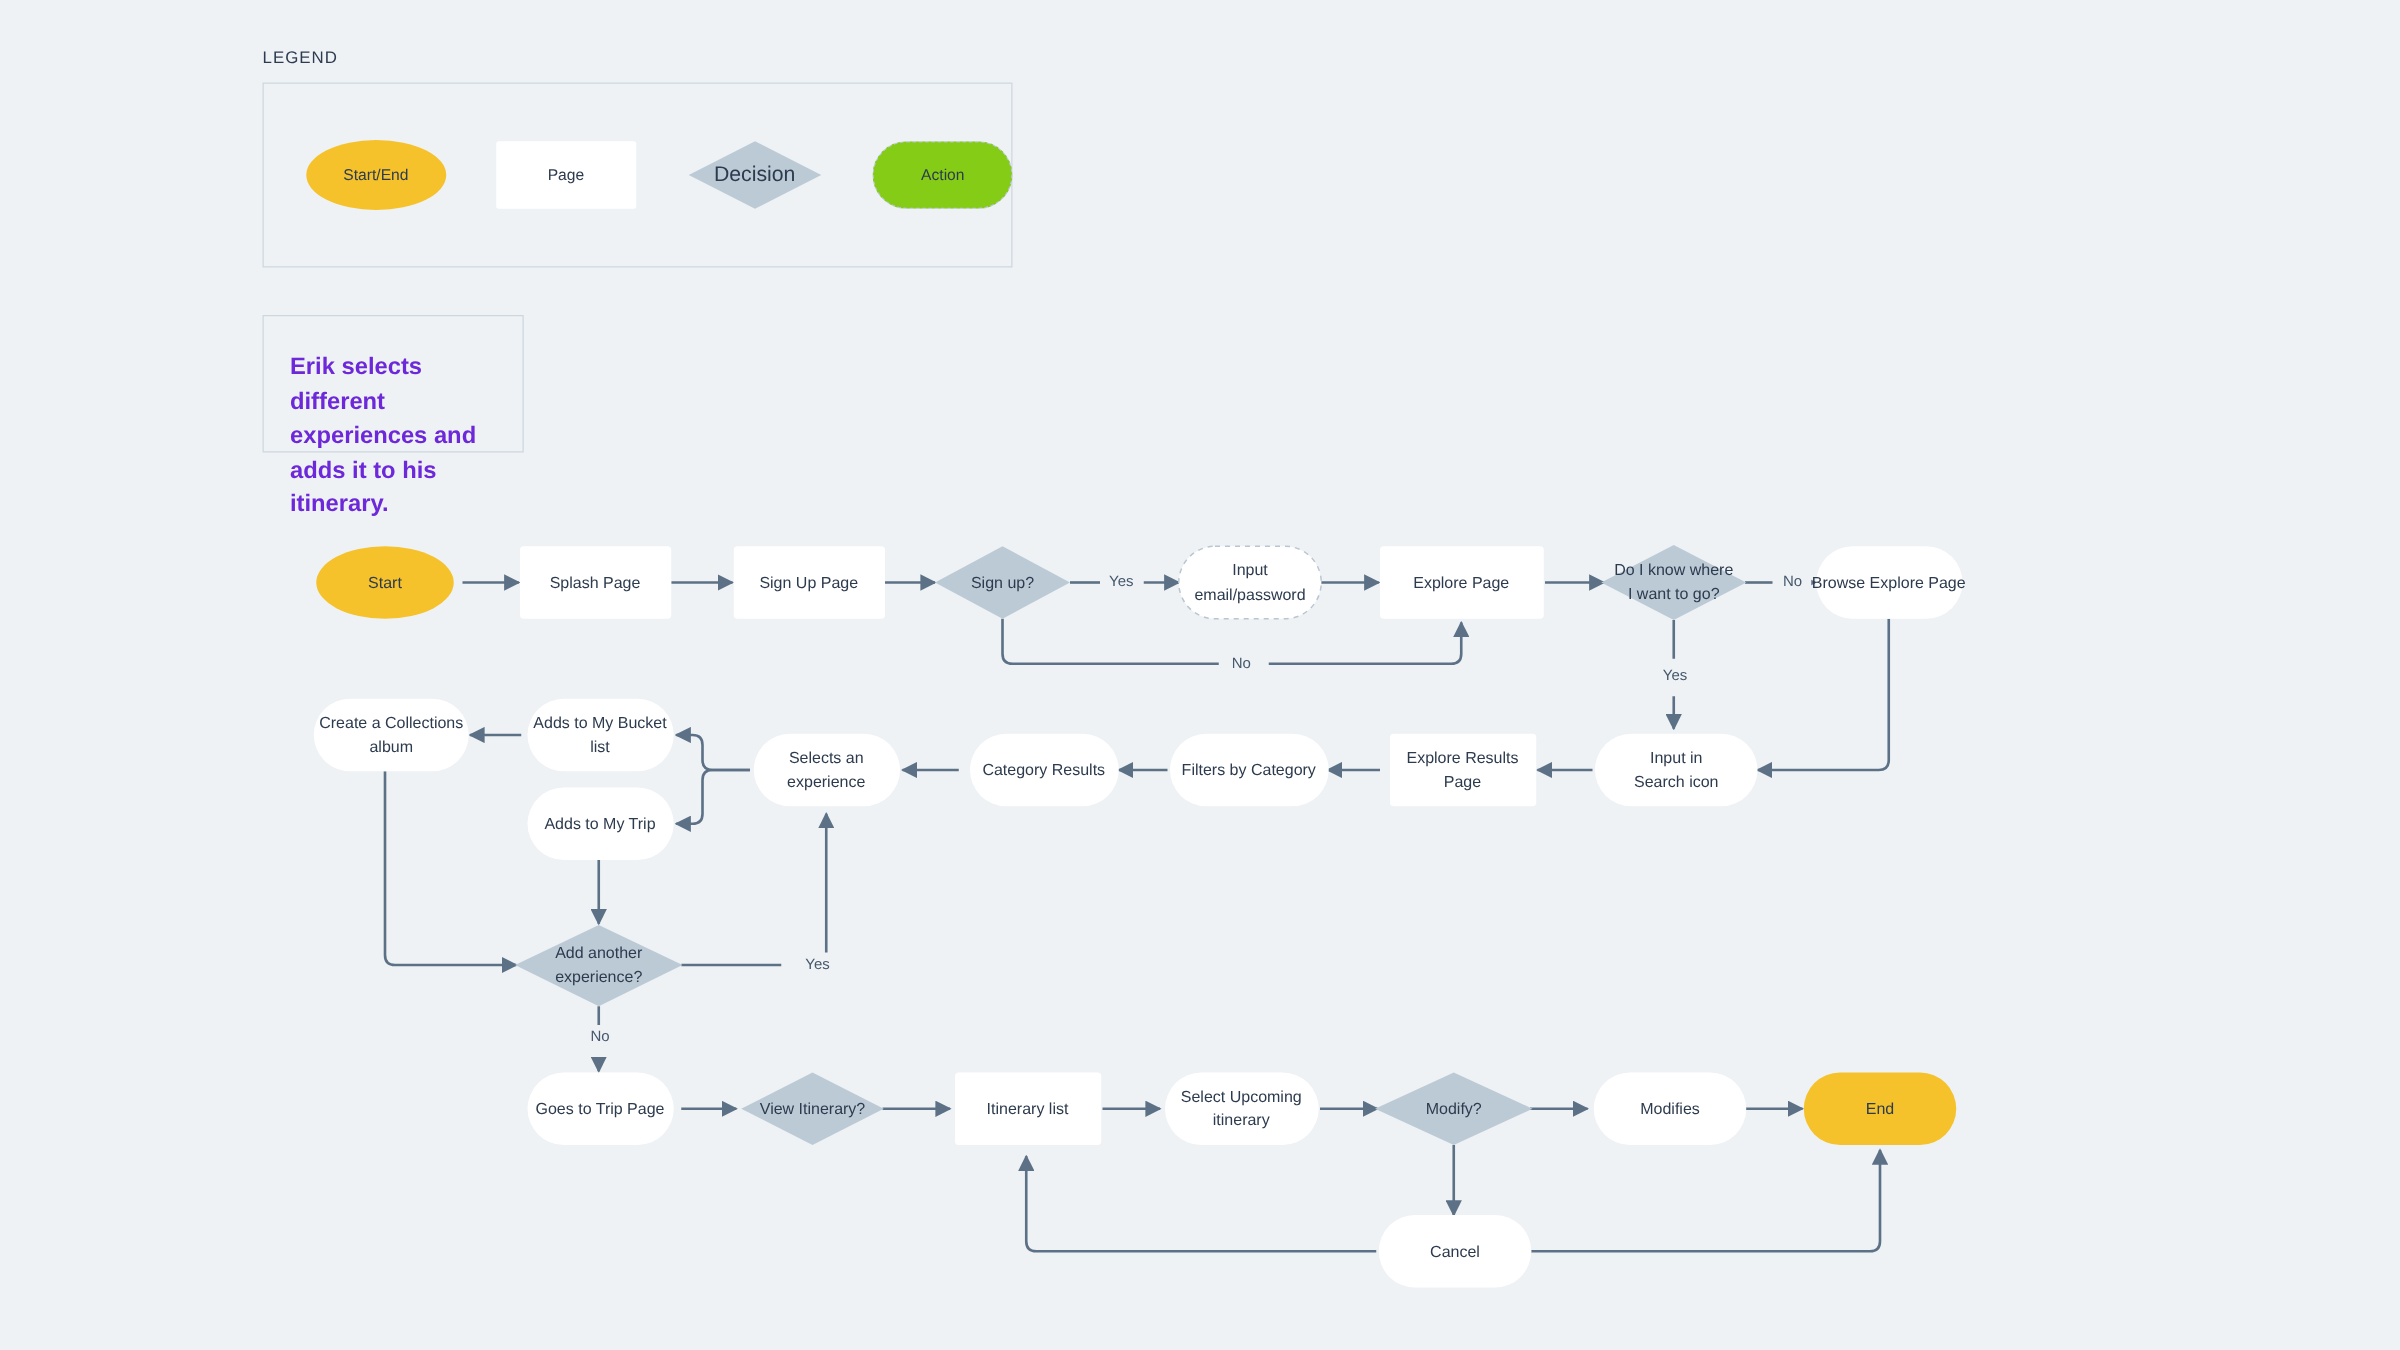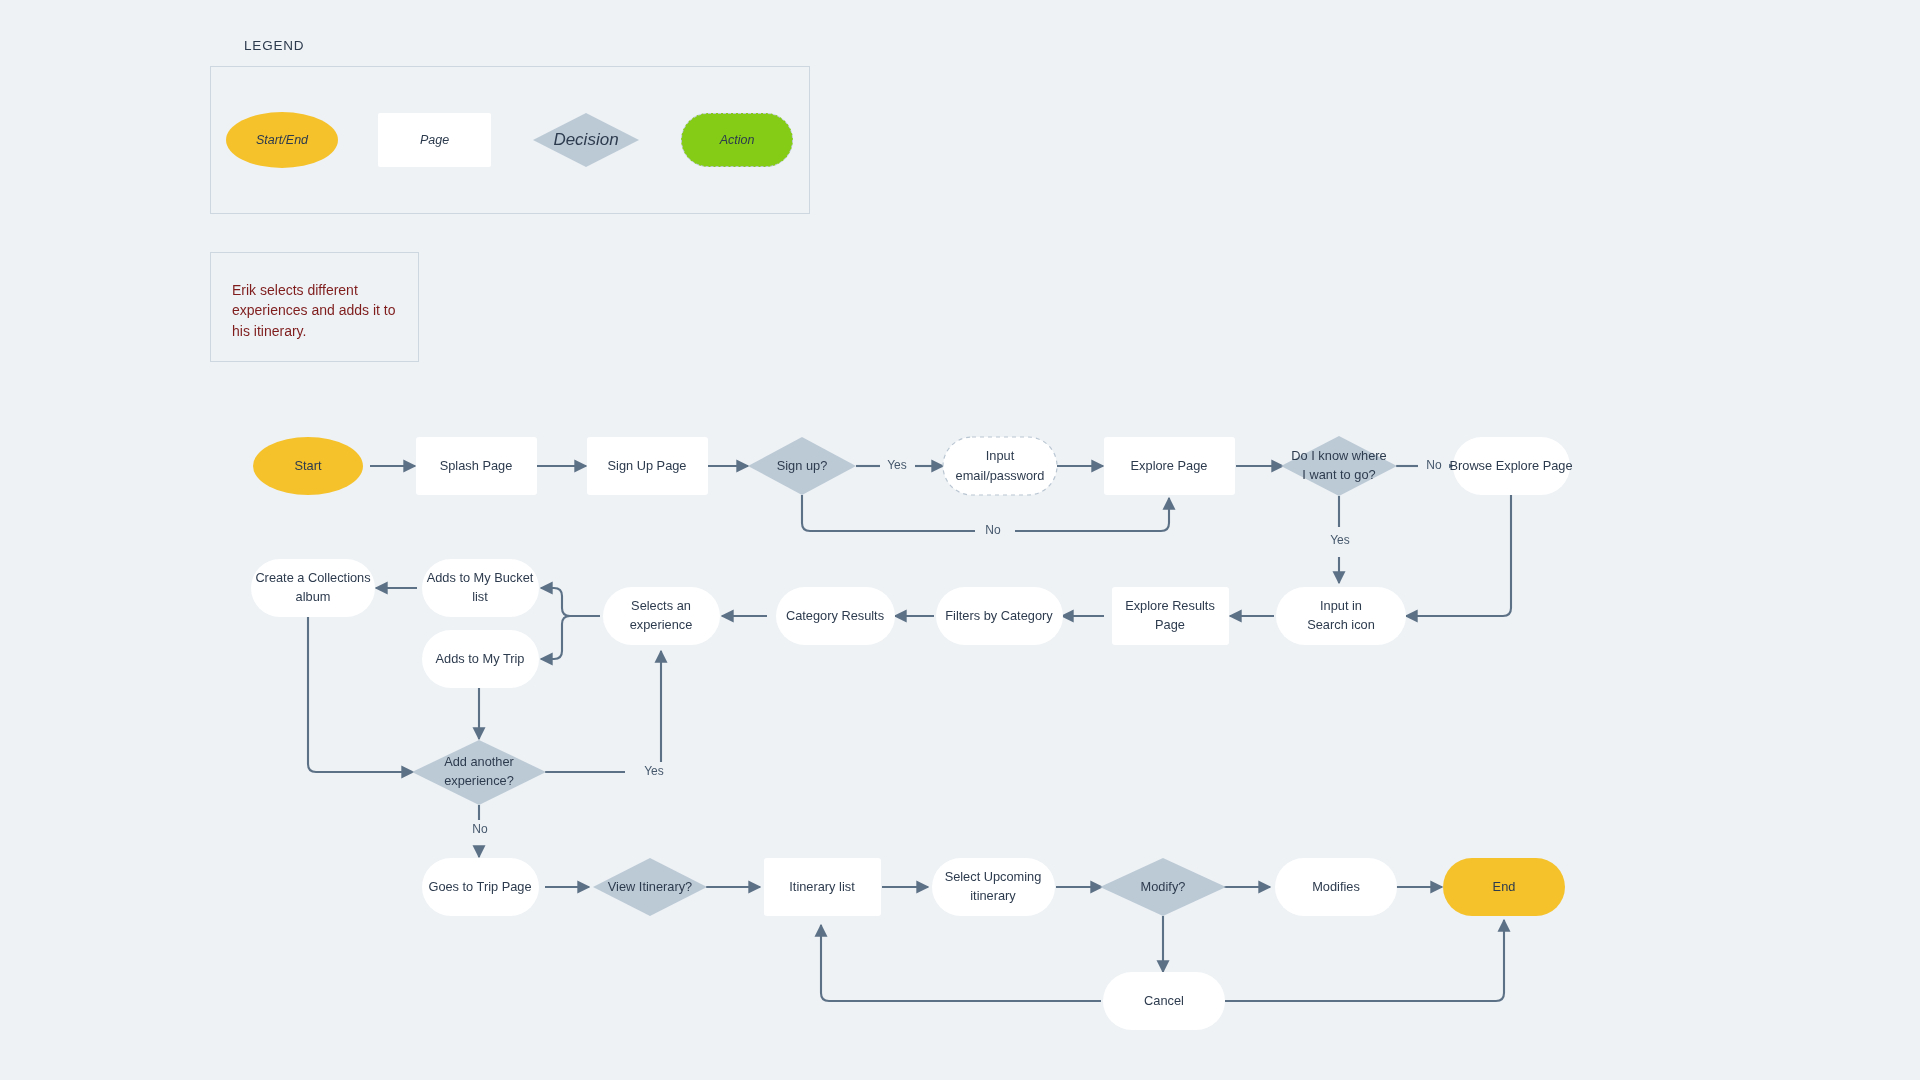--- a/index.html
+++ b/index.html
@@ -17,44 +17,42 @@
   }
 
   
   #legend-title {
     position: absolute;
     left: 210px;
     top: 38px;
     font-size: 13.5px;
     letter-spacing: 0.06em;
     color: #2d3b4e;
-    margin-left: 34px;
   }
   #legend-box {
     position: absolute;
     left: 210px;
     top: 66px;
     width: 600px;
     height: 148px;
     border: 1px solid #ccd7e0;
     background: transparent;
     box-sizing: border-box;
   }
   .legend-items {
     position: absolute;
     left: 210px;
     top: 66px;
     width: 600px;
     height: 148px;
     display: flex;
     align-items: center;
     gap: 40px;
-    padding-left: 16px;
+    padding-left: 35px;
     box-sizing: border-box;
-    font-style: italic;
   }
   .lg-shape {
     display: flex;
     align-items: center;
     justify-content: center;
     font-size: 12.5px;
     color: #2d3b4e;
     text-align: center;
   }
   .lg-start {
@@ -90,24 +88,25 @@
     width: 209px;
     height: 110px;
     border: 1px solid #ccd7e0;
     box-sizing: border-box;
   }
   #note-text {
     position: absolute;
     left: 232px;
     top: 280px;
     width: 175px;
-    font-size: 14px;
+    font-size: 19px;
     line-height: 1.45;
-    color: #7f1d1d;
+    color: #6d28d9;
     white-space: pre-line;
+    font-weight: bold;
   }
 
   
   #flow {
     position: absolute;
     left: 0; top: 0;
     width: 1920px; height: 1080px;
   }
   .node-label {
     font-family: "Liberation Sans", sans-serif;

